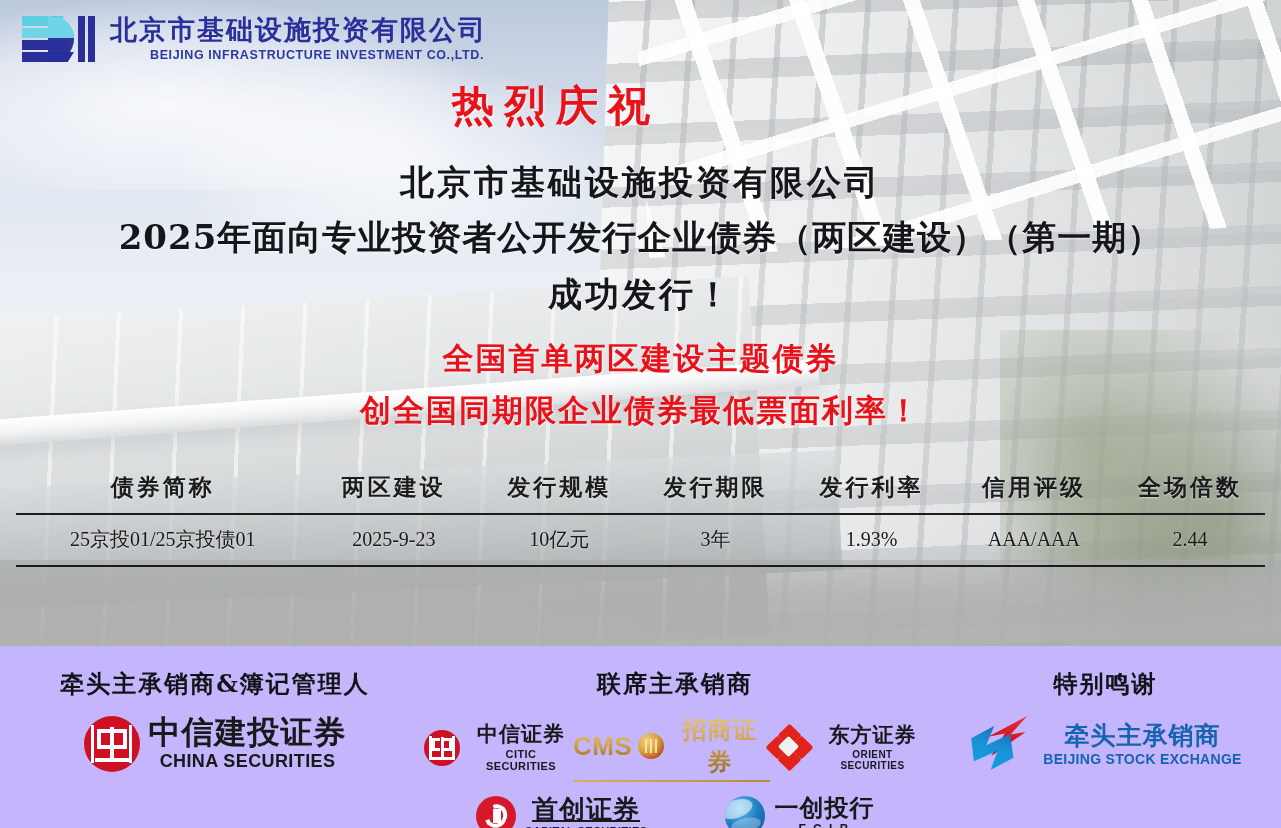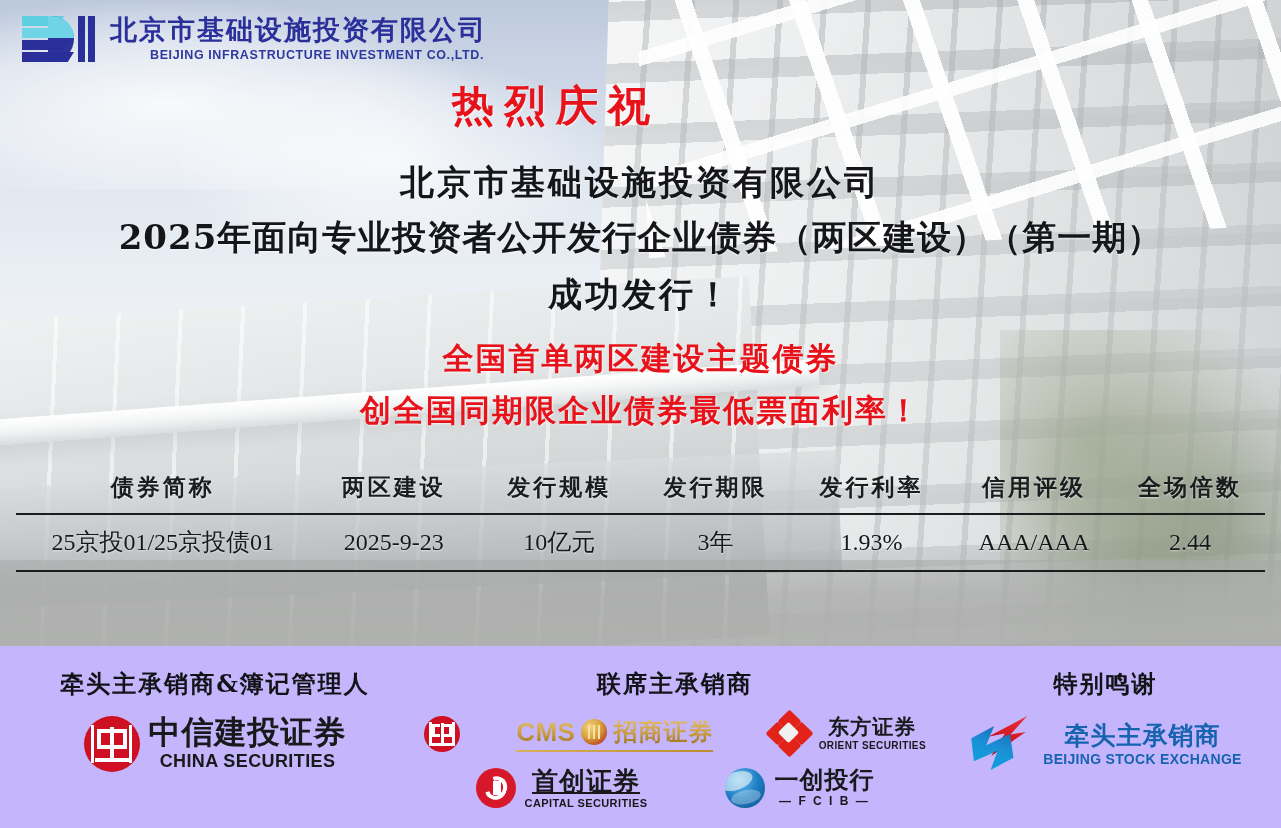--- a/index.html
+++ b/index.html
@@ -181,21 +181,21 @@
   }
   #bond-table th {
     font-family:"DejaVu Serif","Liberation Serif",serif;
     font-size:23px; font-weight:700; color:#1a1c1e; letter-spacing:3px;
     padding:6px 0 10px 0; text-align:center;
     text-shadow:0 1px 2px rgba(255,255,255,.55);
   }
   #bond-table tbody tr { border-top:2.5px solid #1a1c1e; border-bottom:2.5px solid #1a1c1e; }
   #bond-table td {
     font-family:"Liberation Serif","DejaVu Serif",serif;
-    font-size:24px; color:#17181a; text-align:center; padding:11px 0 12px 0;
+    font-size:20px; color:#17181a; text-align:center; padding:11px 0 12px 0;
     text-shadow:0 1px 2px rgba(255,255,255,.5);
   }
   #bond-table .c0 { width:23.5%; }
   #bond-table .c1 { width:13.5%; }
   #bond-table .c2 { width:13%; }
   #bond-table .c3 { width:12%; }
   #bond-table .c4 { width:13%; }
   #bond-table .c5 { width:13%; }
   #bond-table .c6 { width:12%; }
 
@@ -429,20 +429,24 @@
               <i style="left:16.5px;top:7px;width:3px;height:22px;"></i>
               <i style="left:8px;top:8px;width:3px;height:12px;"></i>
               <i style="left:8px;top:8px;width:8px;height:3px;"></i>
               <i style="left:8px;top:18px;width:8px;height:3px;"></i>
               <i style="left:25px;top:8px;width:3px;height:12px;"></i>
               <i style="left:20px;top:8px;width:8px;height:3px;"></i>
               <i style="left:20px;top:18px;width:8px;height:3px;"></i>
               <i style="left:7px;top:27px;width:22px;height:3px;"></i>
             </span>
           </span>
+          <span>
+            <div class="cn-brand" style="font-size:21px;">中信证券</div>
+            <div class="en-brand" style="font-size:11px;">CITIC SECURITIES</div>
+          </span>
         </span>
 
         <span>
           <span class="logo-wrap" style="gap:6px;">
             <span class="cms-cms">CMS</span>
             <span class="cms-coin"></span>
             <span class="cms-cn">招商证券</span>
           </span>
           <div class="cms-underline"></div>
         </span>

